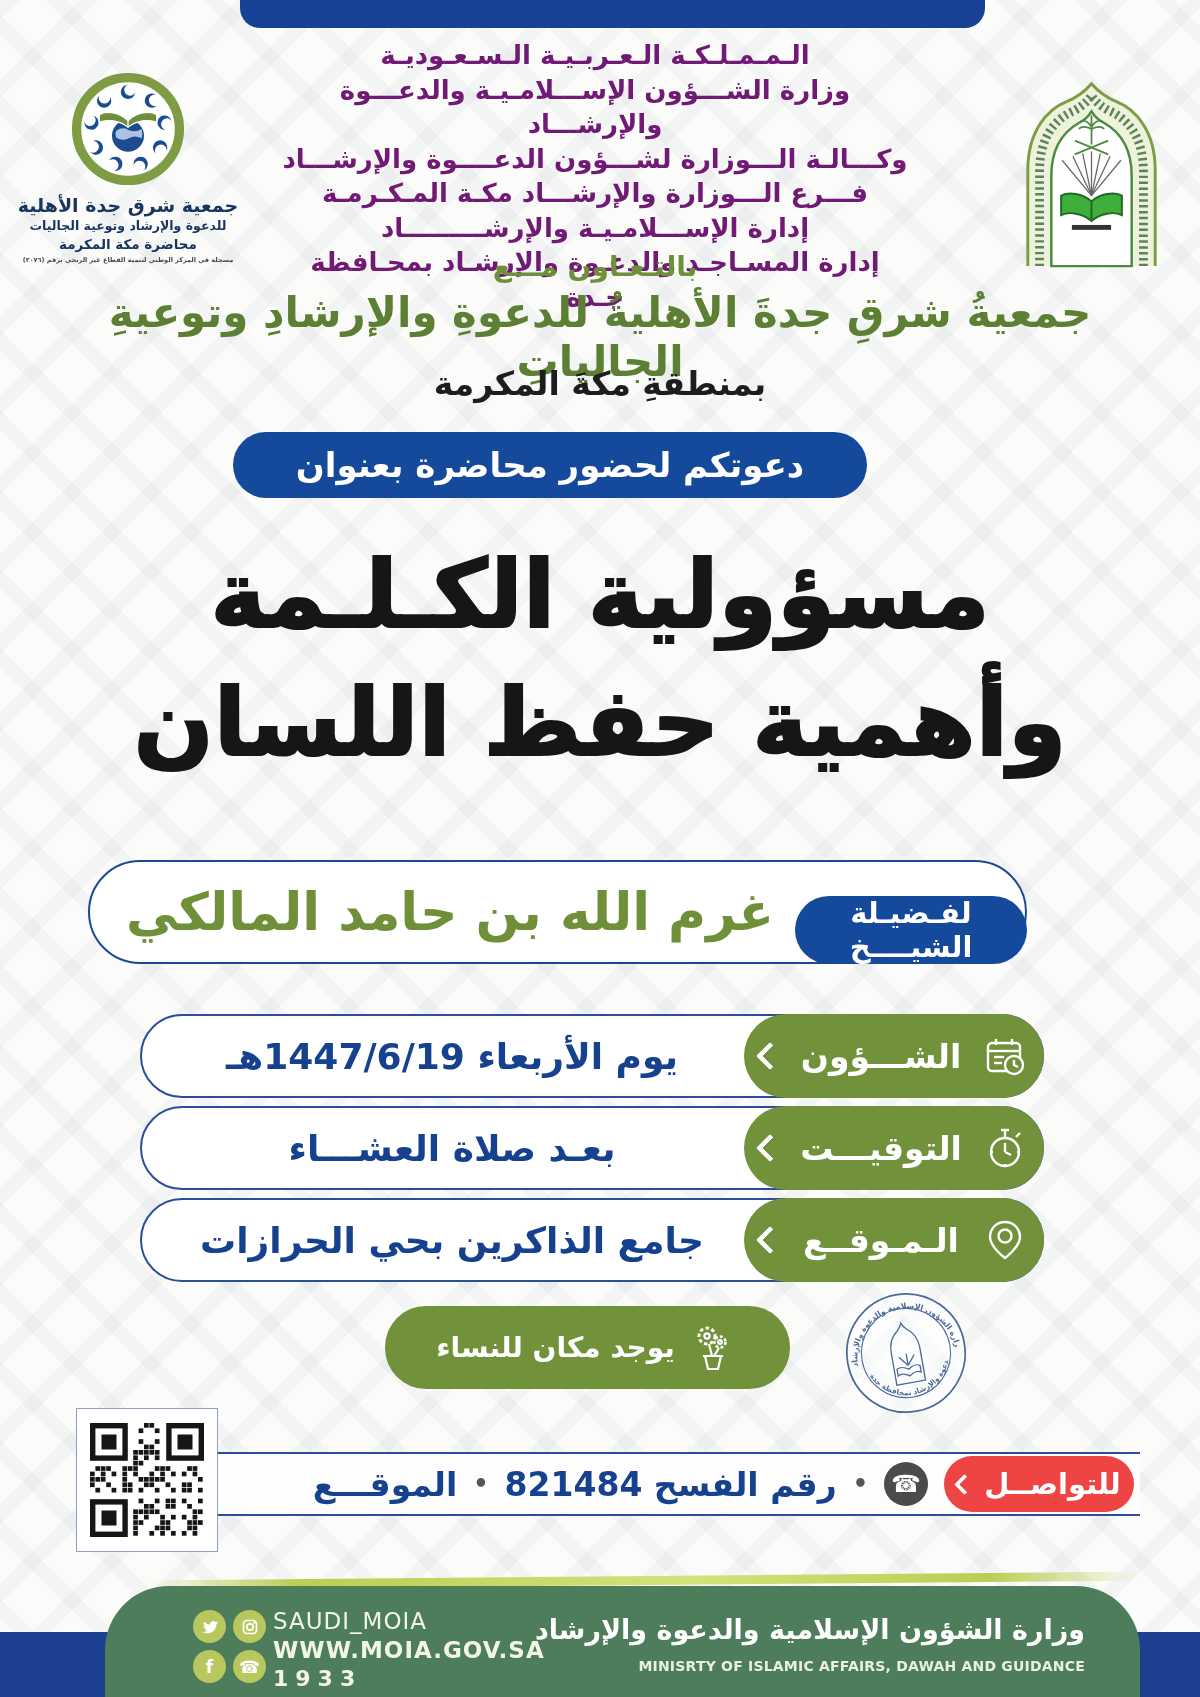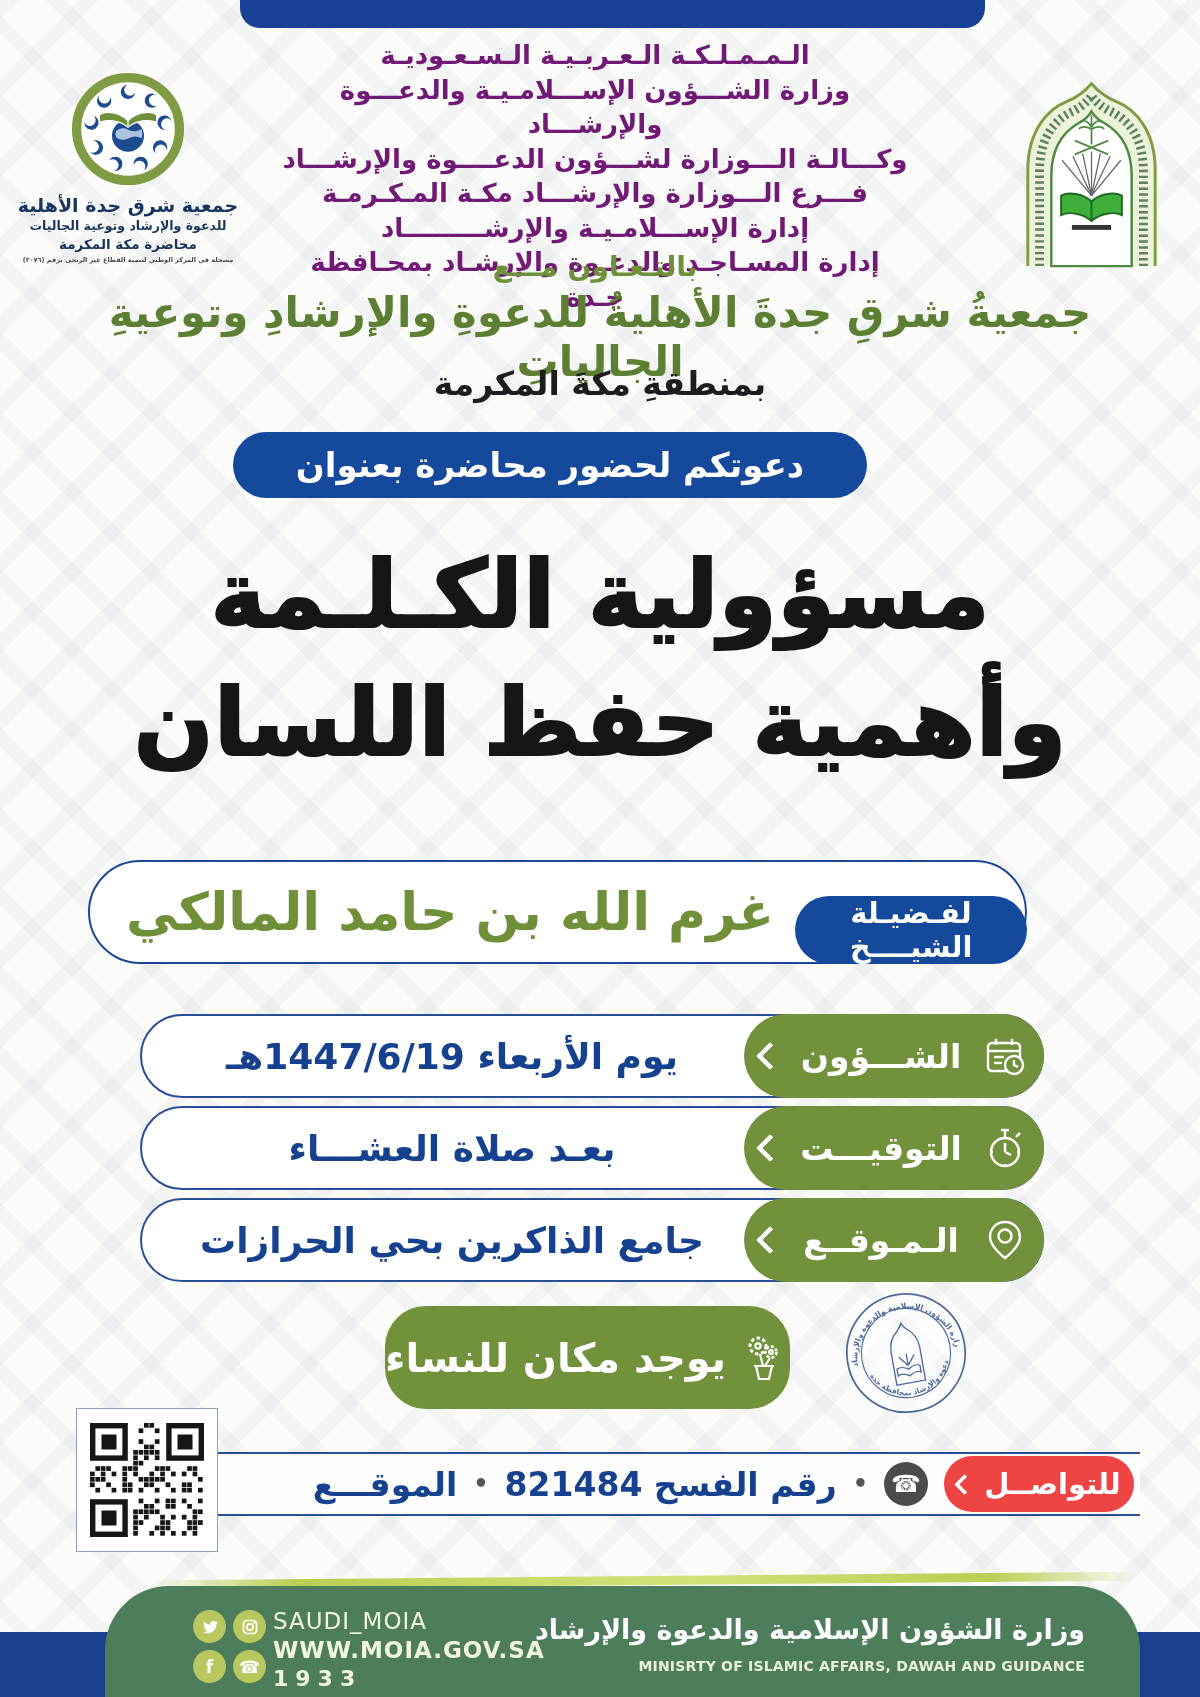--- a/index.html
+++ b/index.html
@@ -48,22 +48,22 @@
   .row-value{position:absolute;left:30px;right:310px;top:0;bottom:0;display:flex;align-items:center;
             justify-content:center;color:#16418f;font-weight:bold;font-size:36px;}
   .row-tag{position:absolute;right:-2px;top:-2px;width:300px;height:calc(100% + 4px);background:#71913b;
             border-radius:42px;display:flex;align-items:center;gap:10px;padding:0 16px;box-sizing:border-box;}
   .tag-label{flex:1;text-align:center;color:#fff;font-weight:bold;font-size:33px;}
   .chev{width:15px;height:15px;border-left:5.5px solid #fff;border-bottom:5.5px solid #fff;
         transform:rotate(45deg);border-radius:2px;flex:none;}
   .chev.small{width:11px;height:11px;border-width:4.5px;}
   .row-icon{flex:none;}
   
-  .women-badge{position:absolute;left:385px;top:1306px;width:405px;height:103px;background:#71913b;
-        border-radius:41px;color:#fff;font-weight:bold;font-size:40px;
+  .women-badge{position:absolute;left:385px;top:1306px;width:405px;height:83px;background:#71913b;
+        border-radius:41px;color:#fff;font-weight:bold;font-size:28px;
         display:flex;align-items:center;justify-content:center;gap:12px;}
   .stamp{position:absolute;left:843px;top:1290px;transform:rotate(-10deg);opacity:.92;}
   
   .contact-strip{position:absolute;left:190px;top:1452px;width:950px;height:64px;background:#fdfdfd;
         border-top:2.5px solid #2c4d99;border-bottom:2.5px solid #2c4d99;
         display:flex;align-items:center;gap:16px;padding:0 6px 0 10px;box-sizing:border-box;}
   .contact-pill{width:190px;height:56px;background:#ef4444;border-radius:29px;color:#fff;
         font-weight:bold;font-size:29px;display:flex;align-items:center;justify-content:center;gap:12px;flex:none;}
   .phone-circle{width:44px;height:44px;border-radius:50%;background:#4b4b4b;color:#fff;font-size:24px;
         display:flex;align-items:center;justify-content:center;flex:none;}

